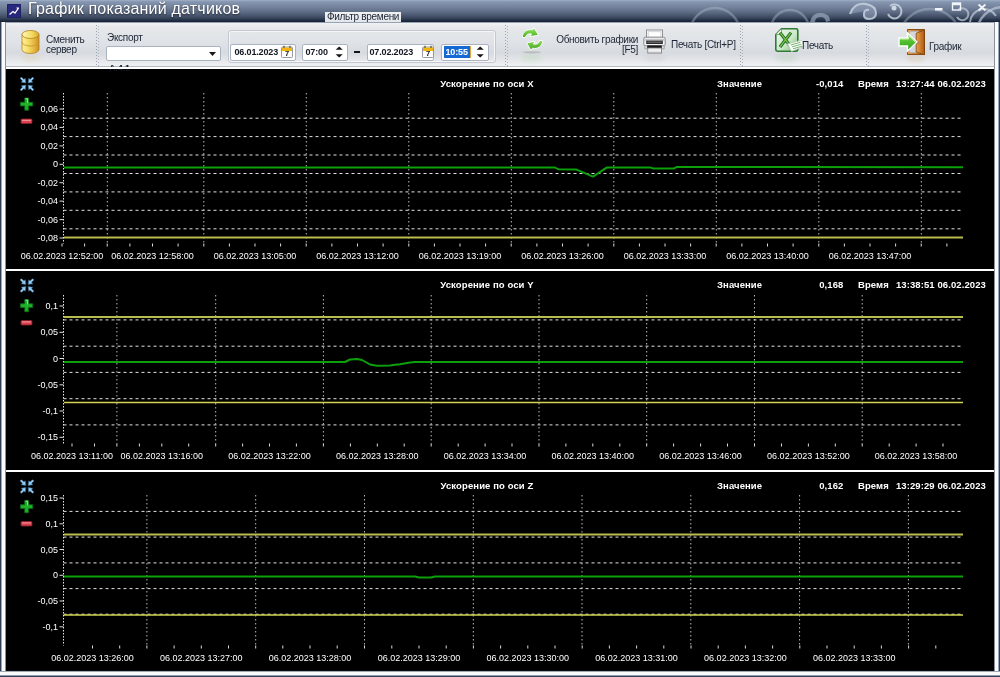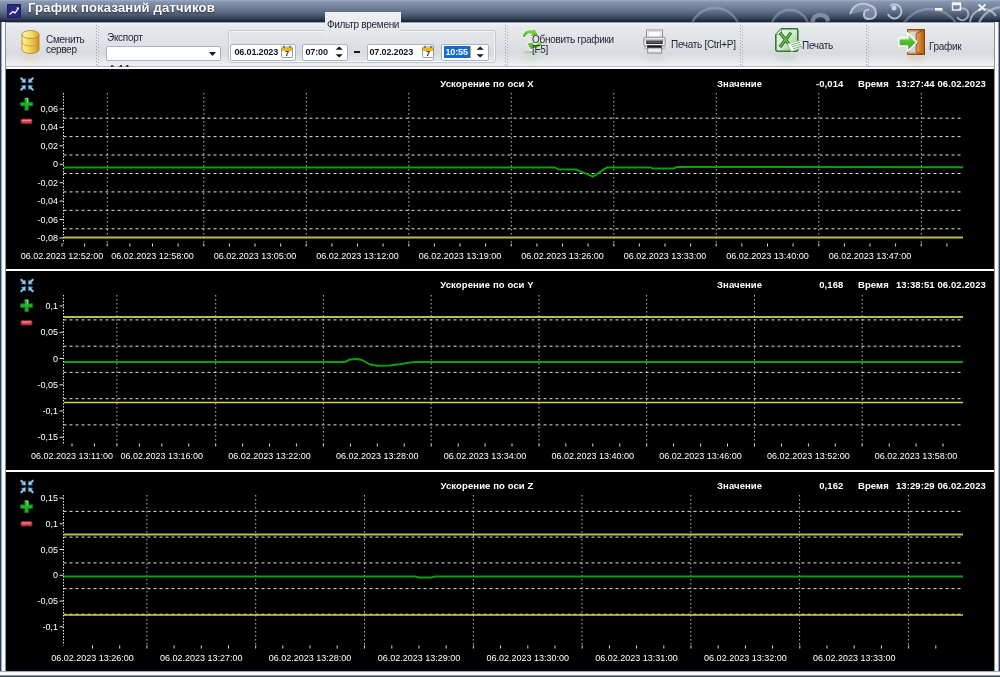--- a/index.html
+++ b/index.html
@@ -1,20 +1,20 @@
 <!DOCTYPE html>
 <html><head><meta charset="utf-8"><title>График показаний датчиков</title>
 <style>
 *{margin:0;padding:0;box-sizing:border-box}
 html,body{width:1000px;height:677px;overflow:hidden;background:#0a0a0a;
  font-family:"Liberation Sans",sans-serif}
 .abs{position:absolute}
 #title{position:absolute;left:0;top:0;width:1000px;height:22px;overflow:hidden;
  background:linear-gradient(#a2b0c6 0,#8596b1 8%,#76849d 30%,#5d6b84 55%,#3c4960 80%,#1e293e 95%,#141e30 100%)}
-#title .txt{position:absolute;left:28px;top:0;font-size:13px;font-weight:bold;color:#fff;
+#title .txt{position:absolute;left:28px;top:0;font-size:16px;font-weight:normal;color:#fff;
  text-shadow:0 1px 2px rgba(0,0,0,0.6);letter-spacing:0.2px}
 #toolbar{position:absolute;left:6px;top:22px;width:988px;height:45px;
  background:linear-gradient(#f1f2f4 0,#e6e8eb 10%,#dfe2e6 45%,#d7dadf 70%,#e9ebee 92%,#eef0f2 100%);
  border-top:1px solid #96a3b4;border-bottom:1px solid #b4bac2}
 .sep{position:absolute;top:2px;height:41px;width:3px;
  background-image:repeating-linear-gradient(to bottom,#9aa3b0 0,#9aa3b0 1px,transparent 1px,transparent 3px),
  repeating-linear-gradient(to bottom,transparent 0,transparent 1px,#aab2bd 1px,#aab2bd 2px,transparent 2px,transparent 3px);
  background-size:1px 100%,1px 100%;background-position:0 0,2px 0;background-repeat:no-repeat}
 .tbtxt{position:absolute;font-size:10px;color:#1c2433;letter-spacing:-0.3px;line-height:10px}
 .field{position:absolute;background:#fff;border:1px solid #aab3c0;border-radius:2px}
@@ -100,21 +100,21 @@
 <path d="M1,13 a8.5,4 0 0 0 17,0" fill="none" stroke="#c89b2e" stroke-width="0.9"></path>
 </svg>
 <div class="tbtxt" style="left:46px;top:35px;width:40px;">Сменить<br>сервер</div>
 <div class="tbtxt" style="left:107px;top:32.5px">Экспорт</div>
 <div class="field" style="left:106px;top:46px;width:115px;height:15px"></div>
 <div class="ftext" style="left:109px;top:63px">А.4.1</div>
 <svg class="abs" style="left:209px;top:52px" width="7" height="4" viewBox="0 0 7 4">
     <path d="M0,0 h7 l-3.5,4 z" fill="#1a1a1a"></path>
   </svg>
 <div class="gbox" style="left:227.5px;top:29.5px;width:268px;height:33px"></div>
-<div class="tbtxt" style="left:325px;top:12px;background:linear-gradient(#eef0f2,#e4e7ea);padding:8px 2px">Фильтр времени</div>
+<div class="tbtxt" style="left:325px;top:12px;background:linear-gradient(#eef0f2,#e4e7ea);padding:0 2px">Фильтр времени</div>
 <div class="field" style="left:230px;top:43.5px;width:66px;height:17px"></div>
 <div class="ftext" style="left:234.5px;top:47px">06.01.2023</div>
 <svg class="abs" style="left:281px;top:45px" width="12" height="13" viewBox="0 0 12 13">
 <rect x="0.5" y="2" width="11" height="10.5" rx="1" fill="#fdfdfd" stroke="#8a8f98" stroke-width="0.9"></rect>
 <rect x="1" y="2.5" width="10" height="3.5" fill="#f2b50f"></rect>
 <line x1="3" y1="0.8" x2="3" y2="3" stroke="#444" stroke-width="1.1"></line>
 <line x1="9" y1="0.8" x2="9" y2="3" stroke="#444" stroke-width="1.1"></line>
 <text x="6.2" y="11.2" text-anchor="middle" font-size="7.5" font-weight="bold" fill="#111">7</text>
 </svg>
 <div class="field" style="left:302px;top:43.5px;width:45.5px;height:17px"></div>
@@ -150,21 +150,21 @@
       </linearGradient>
 <linearGradient id="rg2" x1="0" y1="0" x2="0" y2="1">
 <stop offset="0" stop-color="#8fdd5e"></stop>
         <stop offset="1" stop-color="#3f9e1a"></stop>
       </linearGradient>
     </defs>
 <path d="M1.5,10.5 C1,5 6.5,1.5 11.5,2.8 L13,0.6 L17.5,8.2 L9,9.6 L10.6,7 C7.5,6.2 4.6,7.8 4.5,10.5 Z" fill="url(#rg)" stroke="#ffffff" stroke-width="0.9"></path>
 <path d="M21.5,13.5 C22,19 16.5,22.5 11.5,21.2 L10,23.4 L5.5,15.8 L14,14.4 L12.4,17 C15.5,17.8 18.4,16.2 18.5,13.5 Z" fill="url(#rg2)" stroke="#ffffff" stroke-width="0.9"></path>
 <ellipse cx="11" cy="25.3" rx="9" ry="1.1" fill="#b9bdc2"></ellipse>
 </svg>
-<div class="tbtxt" style="left:532px;top:34.5px;width:126px;text-align:left">Обновить графики<br>[F5]</div>
+<div class="tbtxt" style="left:512px;top:34.5px;width:126px;text-align:right">Обновить графики<br>[F5]</div>
 <svg class="abs" style="left:643px;top:29px" width="24" height="26" viewBox="0 0 24 26">
 <rect x="3.5" y="1" width="16" height="9" fill="#fdfdfd" stroke="#8f8f92" stroke-width="1"></rect>
 <rect x="5.2" y="2.6" width="12.6" height="5.6" fill="none" stroke="#d8d8da" stroke-width="1"></rect>
 <rect x="0.8" y="8.2" width="21.4" height="8.6" rx="1.6" fill="#f2f2f3" stroke="#808084" stroke-width="0.9"></rect>
 <rect x="0.8" y="9.8" width="21.4" height="2" fill="#c5c5ca"></rect>
 <rect x="3.2" y="11.6" width="16.6" height="3.4" fill="#2e2e31"></rect>
 <rect x="4.4" y="12.6" width="14.2" height="1.2" fill="#6a6a70"></rect>
 <path d="M1.8,16.8 h19.4 v3 h-2.4 v-1.4 H4.2 v1.4 H1.8 z" fill="#e4e4e6" stroke="#909094" stroke-width="0.7"></path>
 <rect x="4.2" y="16.4" width="14.6" height="2.6" fill="#1a1a1c"></rect>
 <rect x="4.8" y="19" width="13.6" height="5" fill="#fcfcfd" stroke="#77777b" stroke-width="0.9"></rect>

